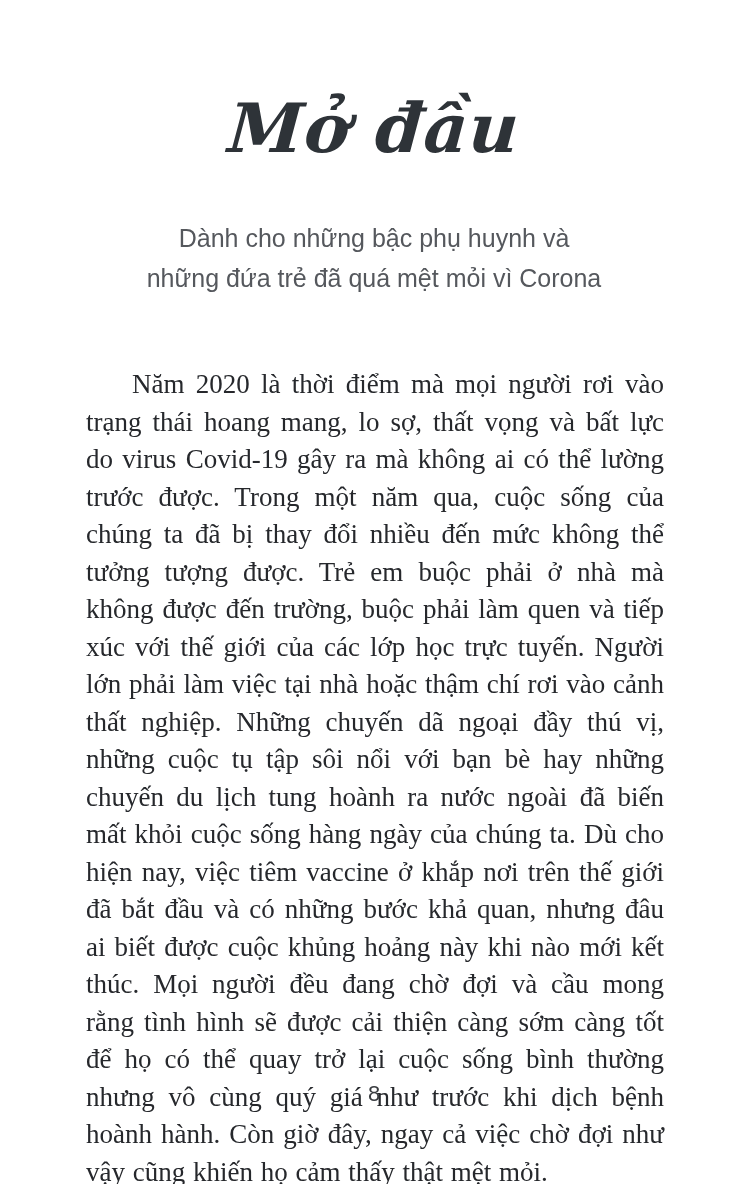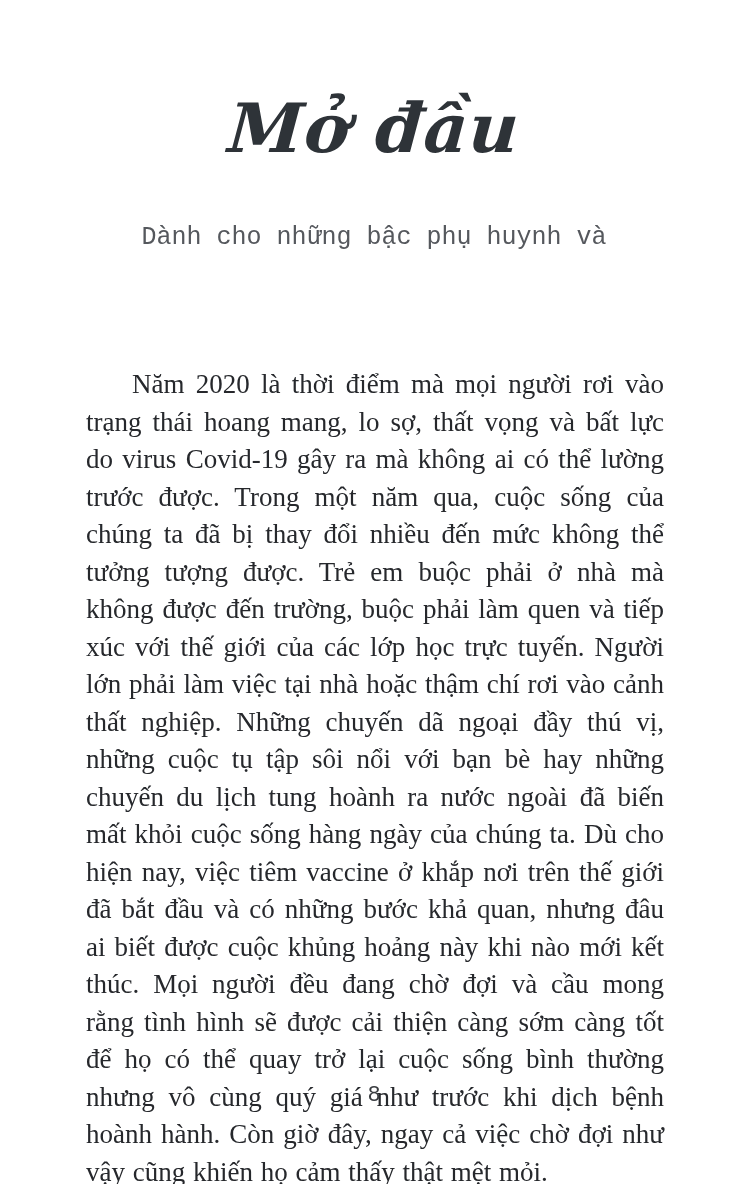--- a/index.html
+++ b/index.html
@@ -32,21 +32,21 @@
     color: #2e3338;
     transform: skewX(-4deg);
   }
 
   .chapter-subtitle {
     position: absolute;
     top: 218px;
     left: 0;
     width: 100%;
     text-align: center;
-    font-family: Liberation Mono, monospace;
+    font-family: Liberation Sans, sans-serif;
     font-weight: 400;
     font-size: 25px;
     line-height: 40px;
     color: #55585d;
   }
 
   .body-paragraph {
     position: absolute;
     top: 366px;
     left: 86px;
@@ -73,19 +73,20 @@
 </style>
 </head>
 <body>
 
 <div class="page">
 
   <h1 class="chapter-title">Mở đầu</h1>
 
   <div class="chapter-subtitle">
     <div>Dành cho những bậc phụ huynh và</div>
+    <div>những đứa trẻ đã quá mệt mỏi vì Corona</div>
   </div>
 
   <p class="body-paragraph">Năm 2020 là thời điểm mà mọi người rơi vào trạng thái hoang mang, lo sợ, thất vọng và bất lực do virus Covid-19 gây ra mà không ai có thể lường trước được. Trong một năm qua, cuộc sống của chúng ta đã bị thay đổi nhiều đến mức không thể tưởng tượng được. Trẻ em buộc phải ở nhà mà không được đến trường, buộc phải làm quen và tiếp xúc với thế giới của các lớp học trực tuyến. Người lớn phải làm việc tại nhà hoặc thậm chí rơi vào cảnh thất nghiệp. Những chuyến dã ngoại đầy thú vị, những cuộc tụ tập sôi nổi với bạn bè hay những chuyến du lịch tung hoành ra nước ngoài đã biến mất khỏi cuộc sống hàng ngày của chúng ta. Dù cho hiện nay, việc tiêm vaccine ở khắp nơi trên thế giới đã bắt đầu và có những bước khả quan, nhưng đâu ai biết được cuộc khủng hoảng này khi nào mới kết thúc. Mọi người đều đang chờ đợi và cầu mong rằng tình hình sẽ được cải thiện càng sớm càng tốt để họ có thể quay trở lại cuộc sống bình thường nhưng vô cùng quý giá như trước khi dịch bệnh hoành hành. Còn giờ đây, ngay cả việc chờ đợi như vậy cũng khiến họ cảm thấy thật mệt mỏi.</p>
 
   <div class="page-number">8</div>
 
 </div>
 
 </body></html>

